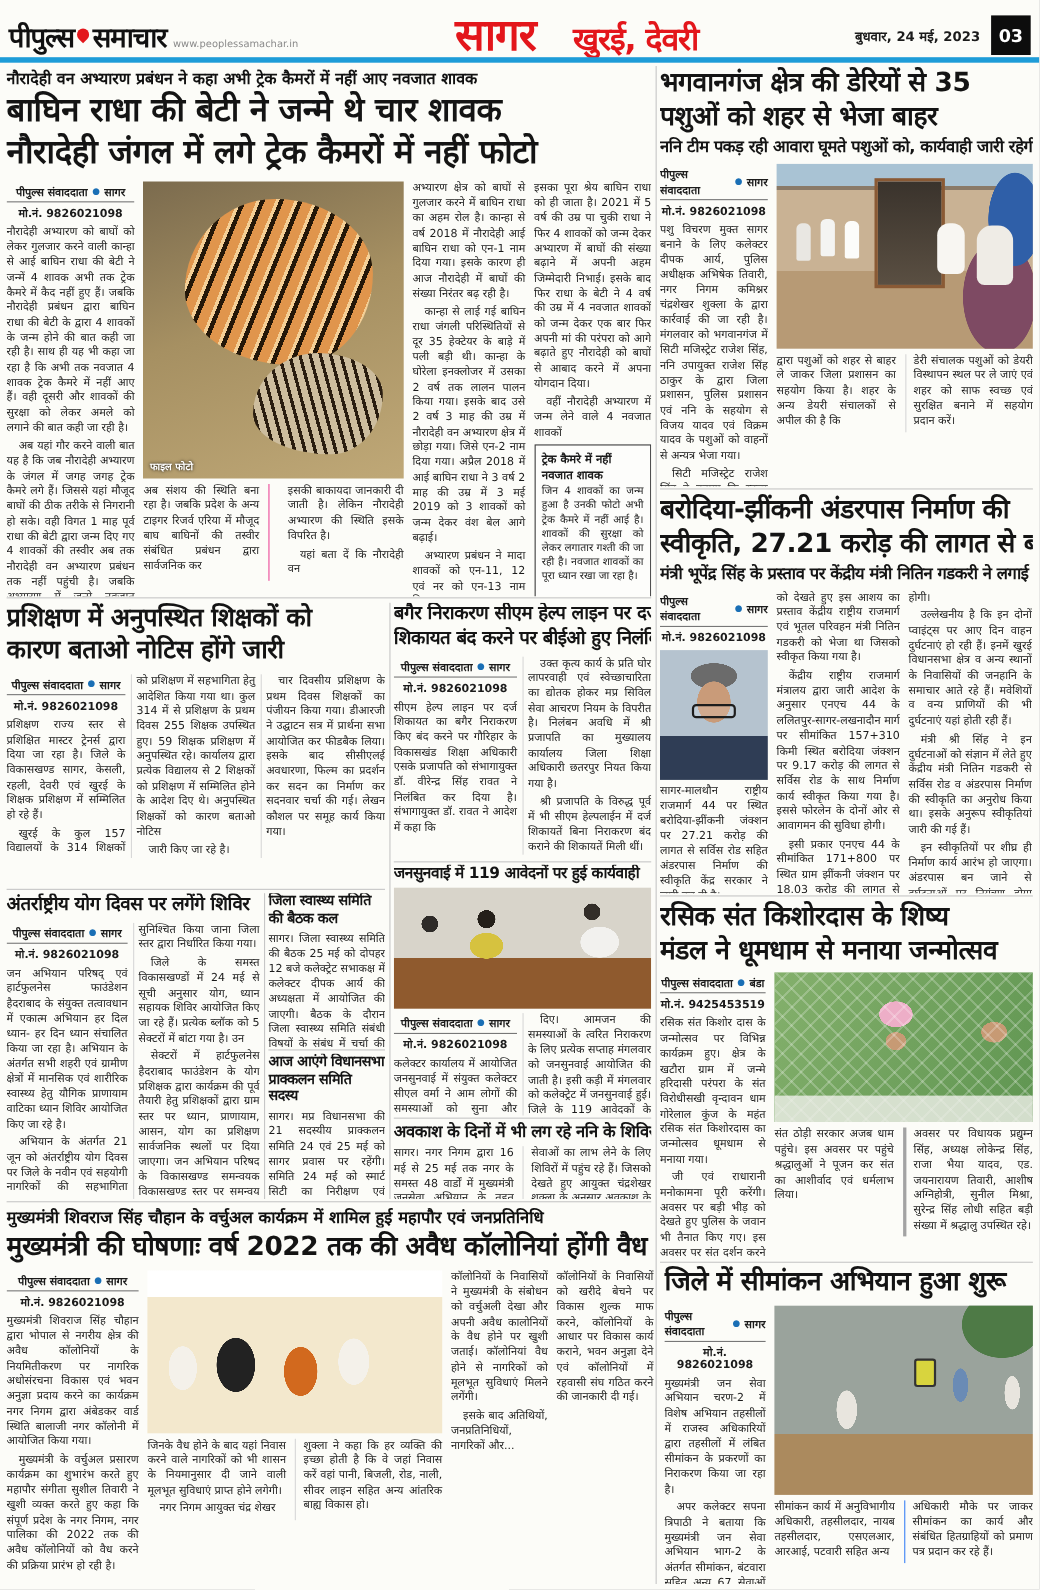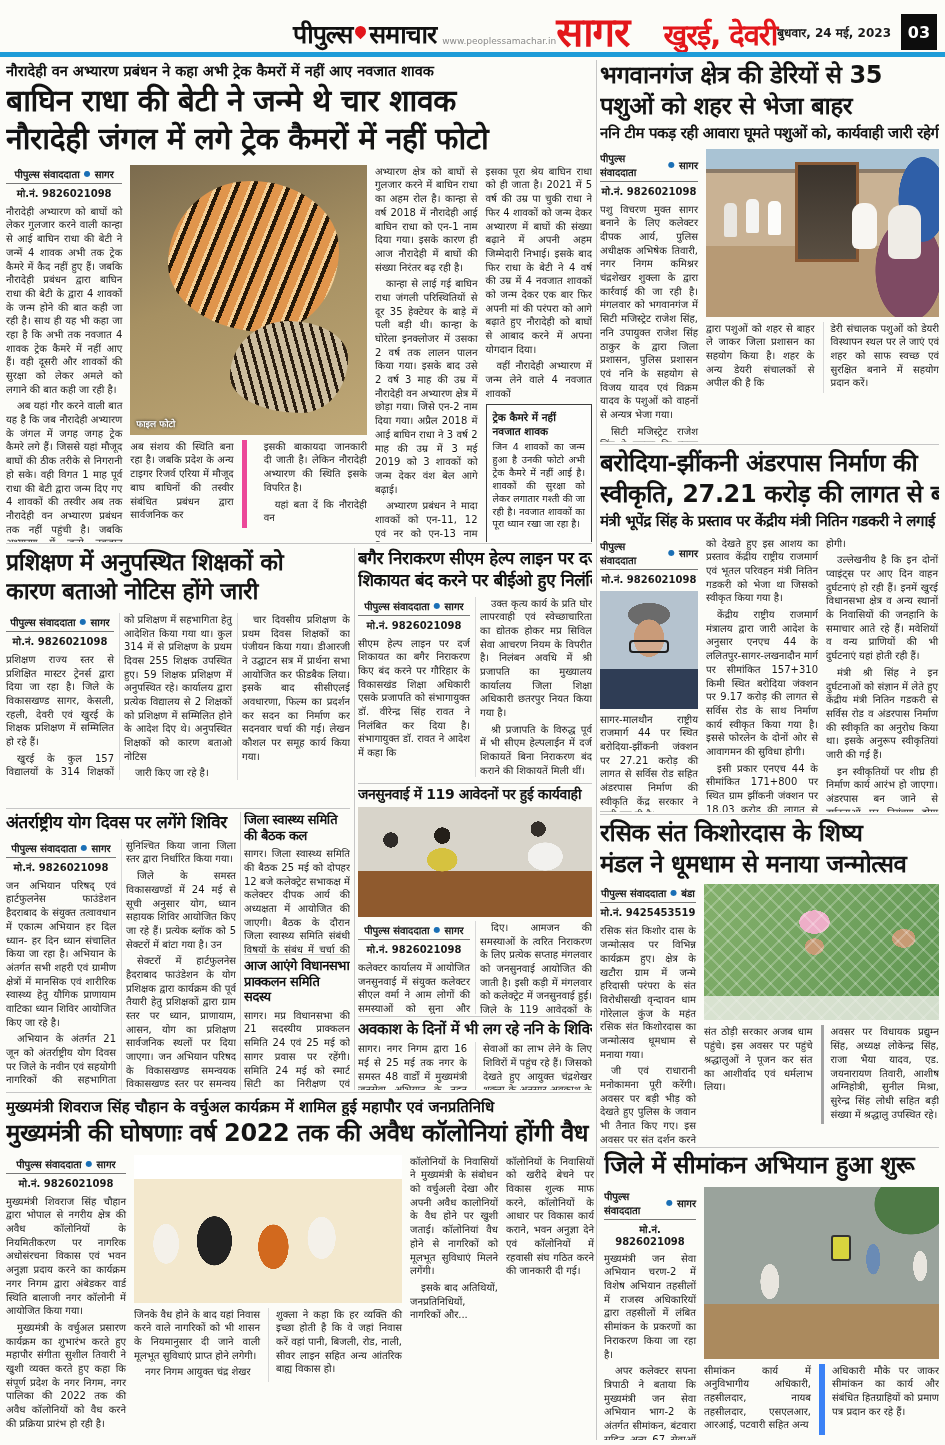--- a/index.html
+++ b/index.html
@@ -2,21 +2,21 @@
 <html><head>
 <meta charset="utf-8">
 <title>पीपुल्स समाचार - सागर</title>
 <style>
   html,body{margin:0;padding:0;background:#d9d9d9;}
   .page{position:relative;width:945px;height:1445px;margin:0 auto;background:#fcfcf8;
         font-family:"DejaVu Sans",sans-serif;color:#1b1b1b;overflow:hidden;}
   .abs{position:absolute;}
   .art{overflow:hidden;}
   
-  .masthead{left:8px;top:4px;right:8px;height:46px;display:flex;align-items:flex-end;justify-content:flex-end;}
+  .masthead{left:8px;top:4px;right:8px;height:46px;display:flex;align-items:flex-end;justify-content:space-between;}
   .mast-left{display:flex;align-items:flex-end;gap:6px;}
   .logo{font-weight:700;font-size:25px;color:#111;letter-spacing:-1px;display:flex;align-items:center;}
   .logo-pin{display:inline-block;width:11px;height:11px;background:#e3161b;border-radius:50% 50% 50% 0;
             transform:rotate(-45deg);margin:0 3px 4px 3px;}
   .site{font-size:9px;color:#8a8a8a;margin-bottom:4px;}
   .mast-center{display:flex;align-items:flex-end;gap:34px;}
   .edition{color:#e3161b;font-weight:700;font-size:40px;line-height:.9;letter-spacing:-1px;}
   .subedition{color:#e3161b;font-weight:700;font-size:29px;line-height:.95;letter-spacing:-1px;}
   .mast-right{display:flex;align-items:center;gap:10px;}
   .date{font-weight:700;font-size:12px;}
@@ -149,21 +149,21 @@
           </div>
       </div>
       <div class="tcol" style="width:240px">
         <div class="ph ph-tiger" style="height:270px">
           <span class="photo-cap">फाइल फोटो</span>
         </div>
         <div class="row" style="margin-top:5px">
           <div class="tcol bodytext" style="width:116px">
               <p>अब संशय की स्थिति बना रहा है। जबकि प्रदेश के अन्य टाइगर रिजर्व एरिया में मौजूद बाघ बाघिनों की तस्वीर संबंधित प्रबंधन द्वारा सार्वजनिक कर</p>
             </div>
-          <div class="tcol bodytext" style="width:116px;border-left:5px solid #ec4899;padding-left:17px">
+          <div class="tcol bodytext" style="width:116px;border-left:1px solid #ec4899;padding-left:17px">
               <p>इसकी बाकायदा जानकारी दी जाती है। लेकिन नौरादेही अभ्यारण की स्थिति इसके विपरित है।</p>
               <p>यहां बता दें कि नौरादेही वन</p>
             </div>
         </div>
       </div>
       <div class="tcol bodytext" style="width:104px">
           <p>अभ्यारण क्षेत्र को बाघों से गुलजार करने में बाघिन राधा का अहम रोल है। कान्हा से वर्ष 2018 में नौरादेही आई बाघिन राधा को एन-1 नाम दिया गया। इसके कारण ही आज नौरादेही में बाघों की संख्या निरंतर बढ़ रही है।</p>
           <p>कान्हा से लाई गई बाघिन राधा जंगली परिस्थितियों से दूर 35 हेक्टेयर के बाड़े में पली बड़ी थी। कान्हा के घोरेला इनक्लोजर में उसका 2 वर्ष तक लालन पालन किया गया। इसके बाद उसे 2 वर्ष 3 माह की उम्र में नौरादेही वन अभ्यारण क्षेत्र में छोड़ा गया। जिसे एन-2 नाम दिया गया। अप्रैल 2018 में आई बाघिन राधा ने 3 वर्ष 2 माह की उम्र में 3 मई 2019 को 3 शावकों को जन्म देकर वंश बेल आगे बढ़ाई।</p>
           <p>अभ्यारण प्रबंधन ने मादा शावकों को एन-11, 12 एवं नर को एन-13 नाम दिया।</p>
         </div>
@@ -432,21 +432,21 @@
             <p>मुख्यमंत्री जन सेवा अभियान चरण-2 में विशेष अभियान तहसीलों में राजस्व अधिकारियों द्वारा तहसीलों में लंबित सीमांकन के प्रकरणों का निराकरण किया जा रहा है।</p>
             <p>अपर कलेक्टर सपना त्रिपाठी ने बताया कि मुख्यमंत्री जन सेवा अभियान भाग-2 के अंतर्गत सीमांकन, बंटवारा सहित अन्य 67 सेवाओं की सेवाएं प्रदान की जाना है। जिले की तहसीलों में राजस्व अधिकारियों द्वारा 585 सीमांकन प्रकरणों का निराकरण किया गया है। उन्होंने बताया कि</p>
           </div>
       </div>
       <div class="tcol" style="width:235px">
         <div class="ph ph-seemankan" style="height:172px"></div>
         <div class="row" style="margin-top:5px">
           <div class="tcol bodytext" style="width:113px">
               <p>सीमांकन कार्य में अनुविभागीय अधिकारी, तहसीलदार, नायब तहसीलदार, एसएलआर, आरआई, पटवारी सहित अन्य</p>
             </div>
-          <div class="tcol bodytext" style="width:113px;border-left:6px solid #3b82f6;padding-left:7px">
+          <div class="tcol bodytext" style="width:113px;border-left:1px solid #3b82f6;padding-left:7px">
               <p>अधिकारी मौके पर जाकर सीमांकन का कार्य और संबंधित हितग्राहियों को प्रमाण पत्र प्रदान कर रहे हैं।</p>
             </div>
         </div>
       </div>
     </div>
   </section>
 
   <div class="vr" style="left:596px;top:60px;height:1380px"></div>
   <div class="vr" style="left:354px;top:548px;height:542px"></div>
   <div class="vr" style="left:240px;top:812px;height:278px"></div>

